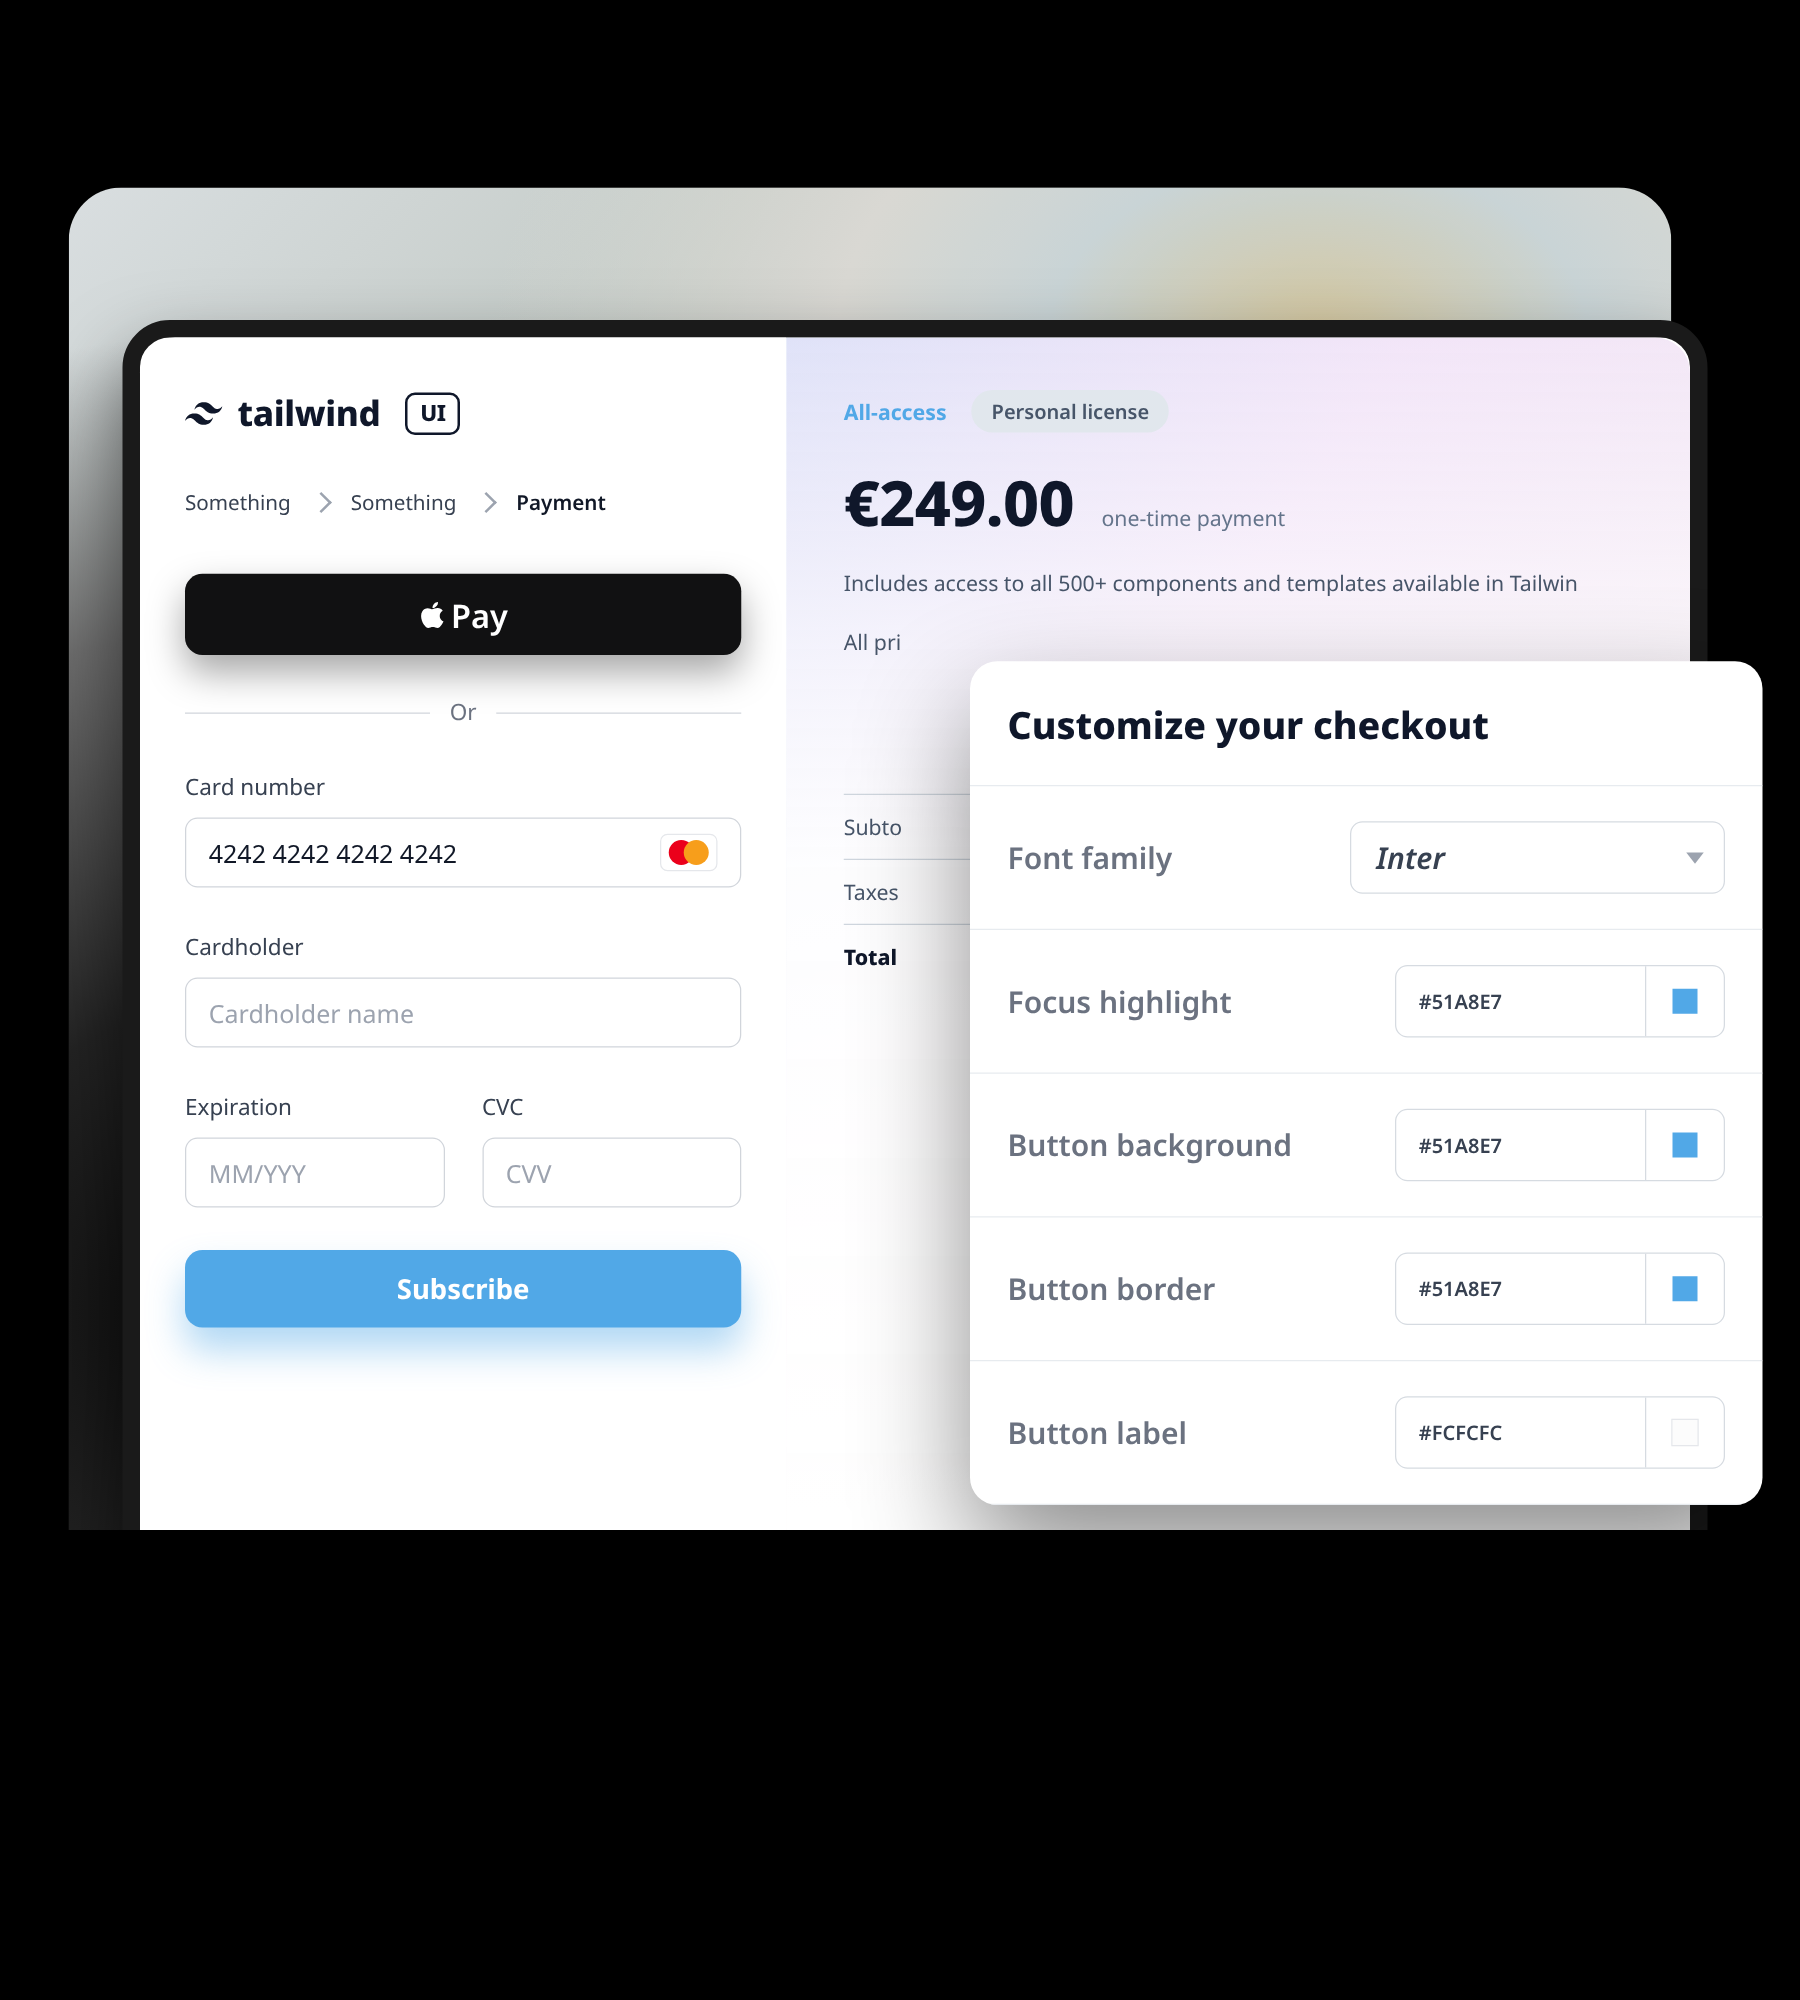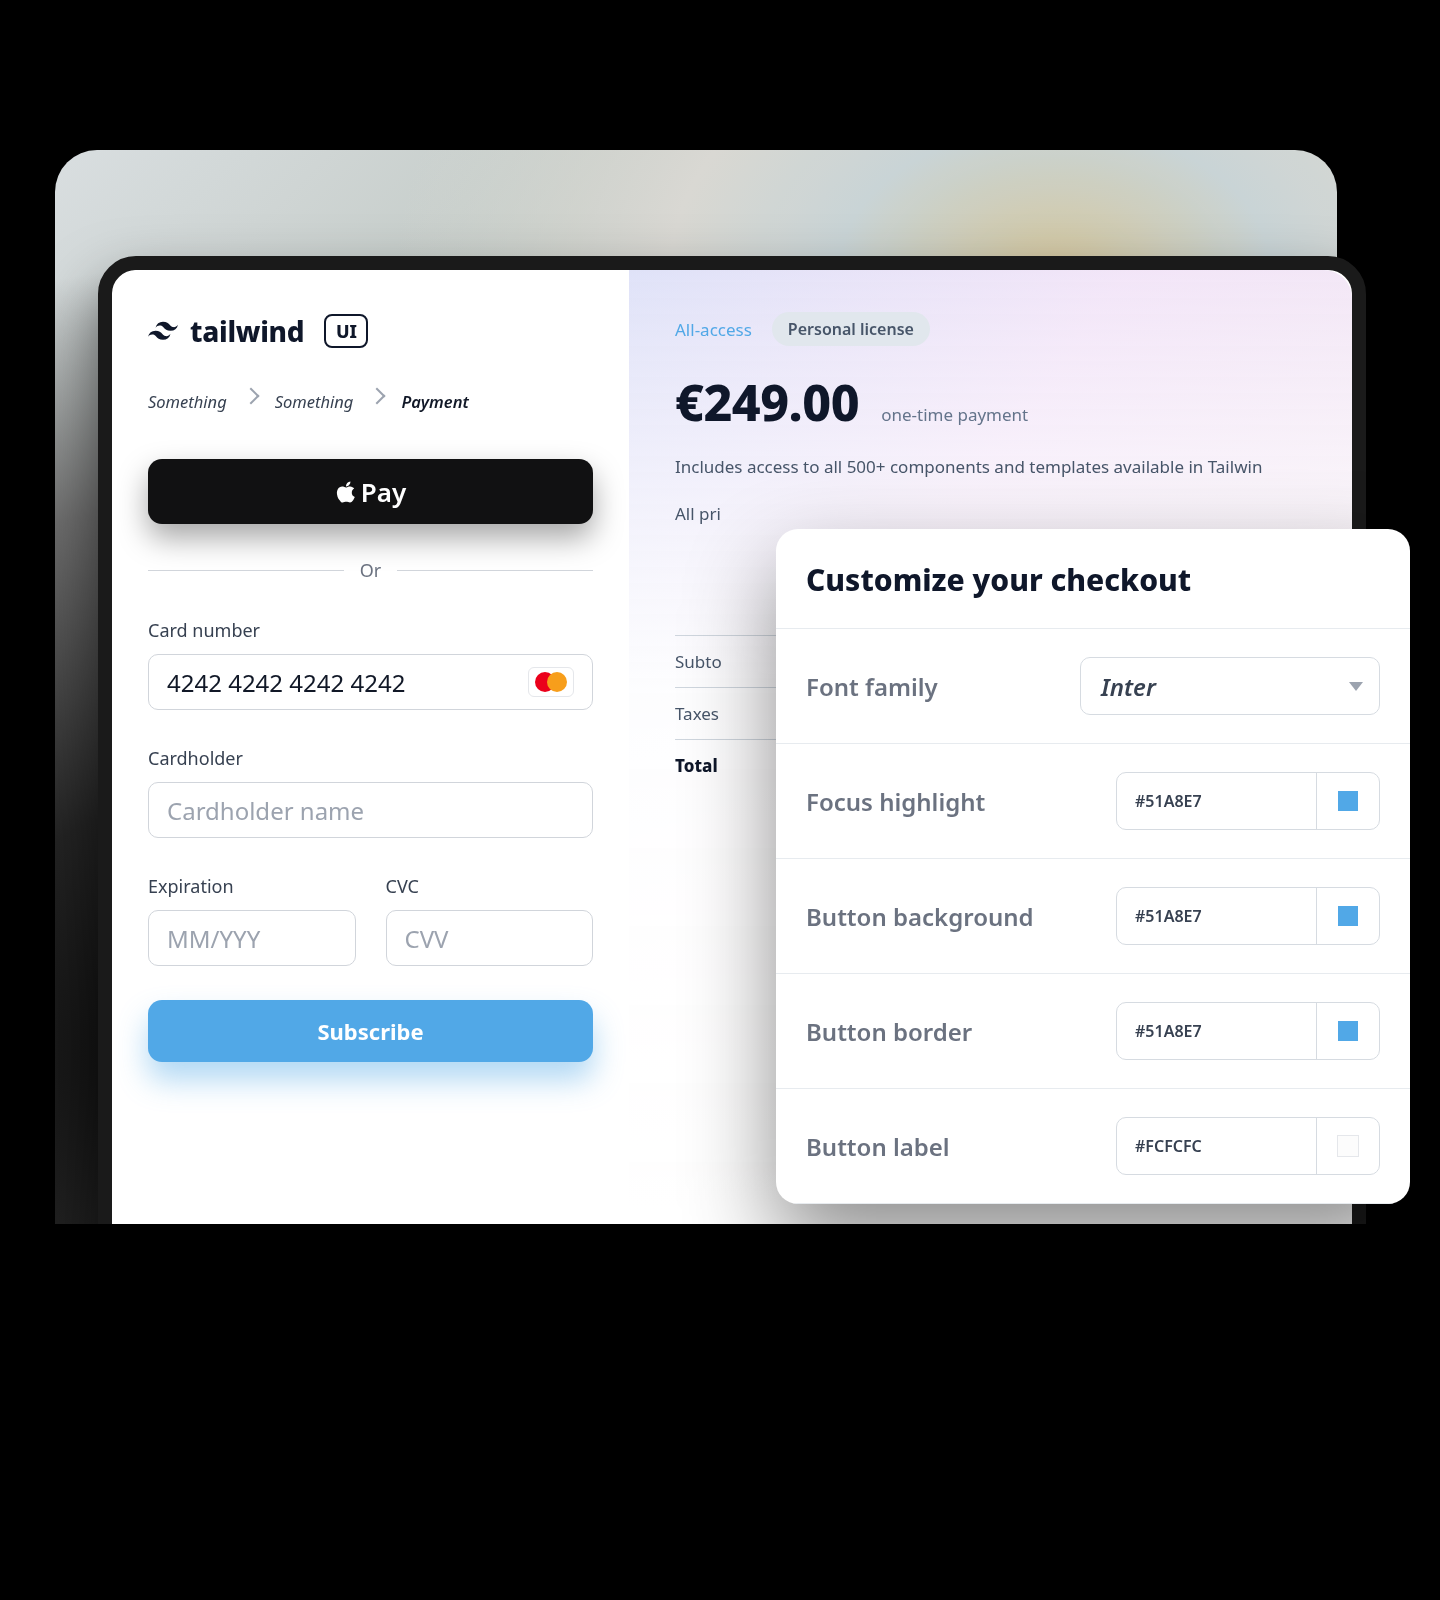--- a/index.html
+++ b/index.html
@@ -28,46 +28,46 @@
       linear-gradient(180deg,rgba(235,220,245,.55) 0%,rgba(255,255,255,.9) 42%,#fff 100%),
       linear-gradient(125deg,rgba(190,225,250,.7) 0%,rgba(250,235,250,.7) 35%,rgba(255,250,235,.7) 80%);
     border-top-right-radius:28px;border-bottom-right-radius:28px;}
 
   
   .brand{display:flex;align-items:center;gap:12px;color:#0f172a;font-weight:800;font-size:28px;letter-spacing:-0.01em;}
   .brand svg{width:30px;height:30px;}
   .brand .ui-badge{display:inline-flex;width:40px;height:30px;border:2.5px solid #0f172a;border-radius:8px;align-items:center;justify-content:center;font-weight:800;font-size:18px;margin-left:8px;}
 
   
-  .crumbs{display:flex;align-items:flex-start;gap:18px;margin-top:40px;font-size:16.5px;color:#374151;font-style:italic;}
+  .crumbs{display:flex;align-items:center;gap:18px;margin-top:40px;font-size:16.5px;color:#374151;}
   .crumbs .sep{color:#9ca3af;width:10px;height:10px;border-right:2px solid #9ca3af;border-top:2px solid #9ca3af;transform:rotate(45deg);}
   .crumbs .active{font-weight:600;color:#111827;}
 
   
   .apple-pay{margin-top:46px;width:100%;height:65px;background:#111112;border-radius:14px;display:flex;align-items:center;justify-content:center;gap:4px;color:#fff;font-size:26px;font-weight:600;box-shadow:0 14px 30px rgba(0,0,0,.35);cursor:pointer;}
   .apple-pay svg{width:22px;height:26px;fill:#fff;}
 
   .divider{display:flex;align-items:center;gap:16px;margin-top:34px;color:#6b7280;font-size:18px;}
   .divider .line{flex:1;height:1px;background:#d1d5db;}
 
   .field-label{font-size:18px;color:#374151;margin-top:36px;}
-  .input{width:100%;box-sizing:border-box;margin-top:12px;height:56px;border:1px solid #d1d5db;border-radius:10px;padding:0 18px;font-size:24px;color:#111827;background:#fff;display:flex;align-items:center;justify-content:space-between;}
+  .input{width:100%;box-sizing:border-box;margin-top:12px;height:56px;border:1px solid #d1d5db;border-radius:10px;padding:0 18px;font-size:20px;color:#111827;background:#fff;display:flex;align-items:center;justify-content:space-between;}
   .input.placeholder span{color:#9ca3af;}
   .mc-wrap{display:inline-flex;align-items:center;gap:0;border:1px solid #e5e7eb;border-radius:6px;padding:4px 6px;}
   .mc-wrap .dot1{width:20px;height:20px;border-radius:50%;background:#eb001b;}
   .mc-wrap .dot2{width:20px;height:20px;border-radius:50%;background:#f79e1b;margin-left:-8px;}
 
   .row-2{display:flex;gap:30px;}
   .row-2 > div{flex:1;}
 
   .subscribe{margin-top:34px;width:100%;height:62px;border-radius:14px;background:#51A8E7;color:#fff;font-weight:700;font-size:22px;display:flex;align-items:center;justify-content:center;box-shadow:0 18px 30px rgba(81,168,231,.45);cursor:pointer;}
 
   
   .pill-row{display:flex;align-items:center;gap:20px;}
-  .pill-link{color:#51A8E7;font-weight:400;font-size:17px;}
+  .pill-link{color:#51A8E7;font-weight:700;font-size:17px;}
   .pill{background:#e1e7ed;border-radius:999px;padding:6px 16px;color:#475569;font-size:16px;font-weight:600;}
   .price{display:flex;align-items:baseline;gap:22px;margin-top:22px;}
   .price .amount{font-size:50px;font-weight:800;color:#0f172a;letter-spacing:-0.01em;}
   .price .hint{font-size:17px;color:#64748b;}
   .desc{margin-top:18px;font-size:17px;line-height:1.5;color:#475569;}
   .desc2{margin-top:22px;font-size:17px;color:#475569;}
   .totals{margin-top:110px;}
   .trow{display:flex;justify-content:space-between;padding:14px 0;border-top:1px solid #cfd6de;color:#475569;font-size:17px;}
   .trow.bold{font-weight:800;color:#0f172a;}
 

